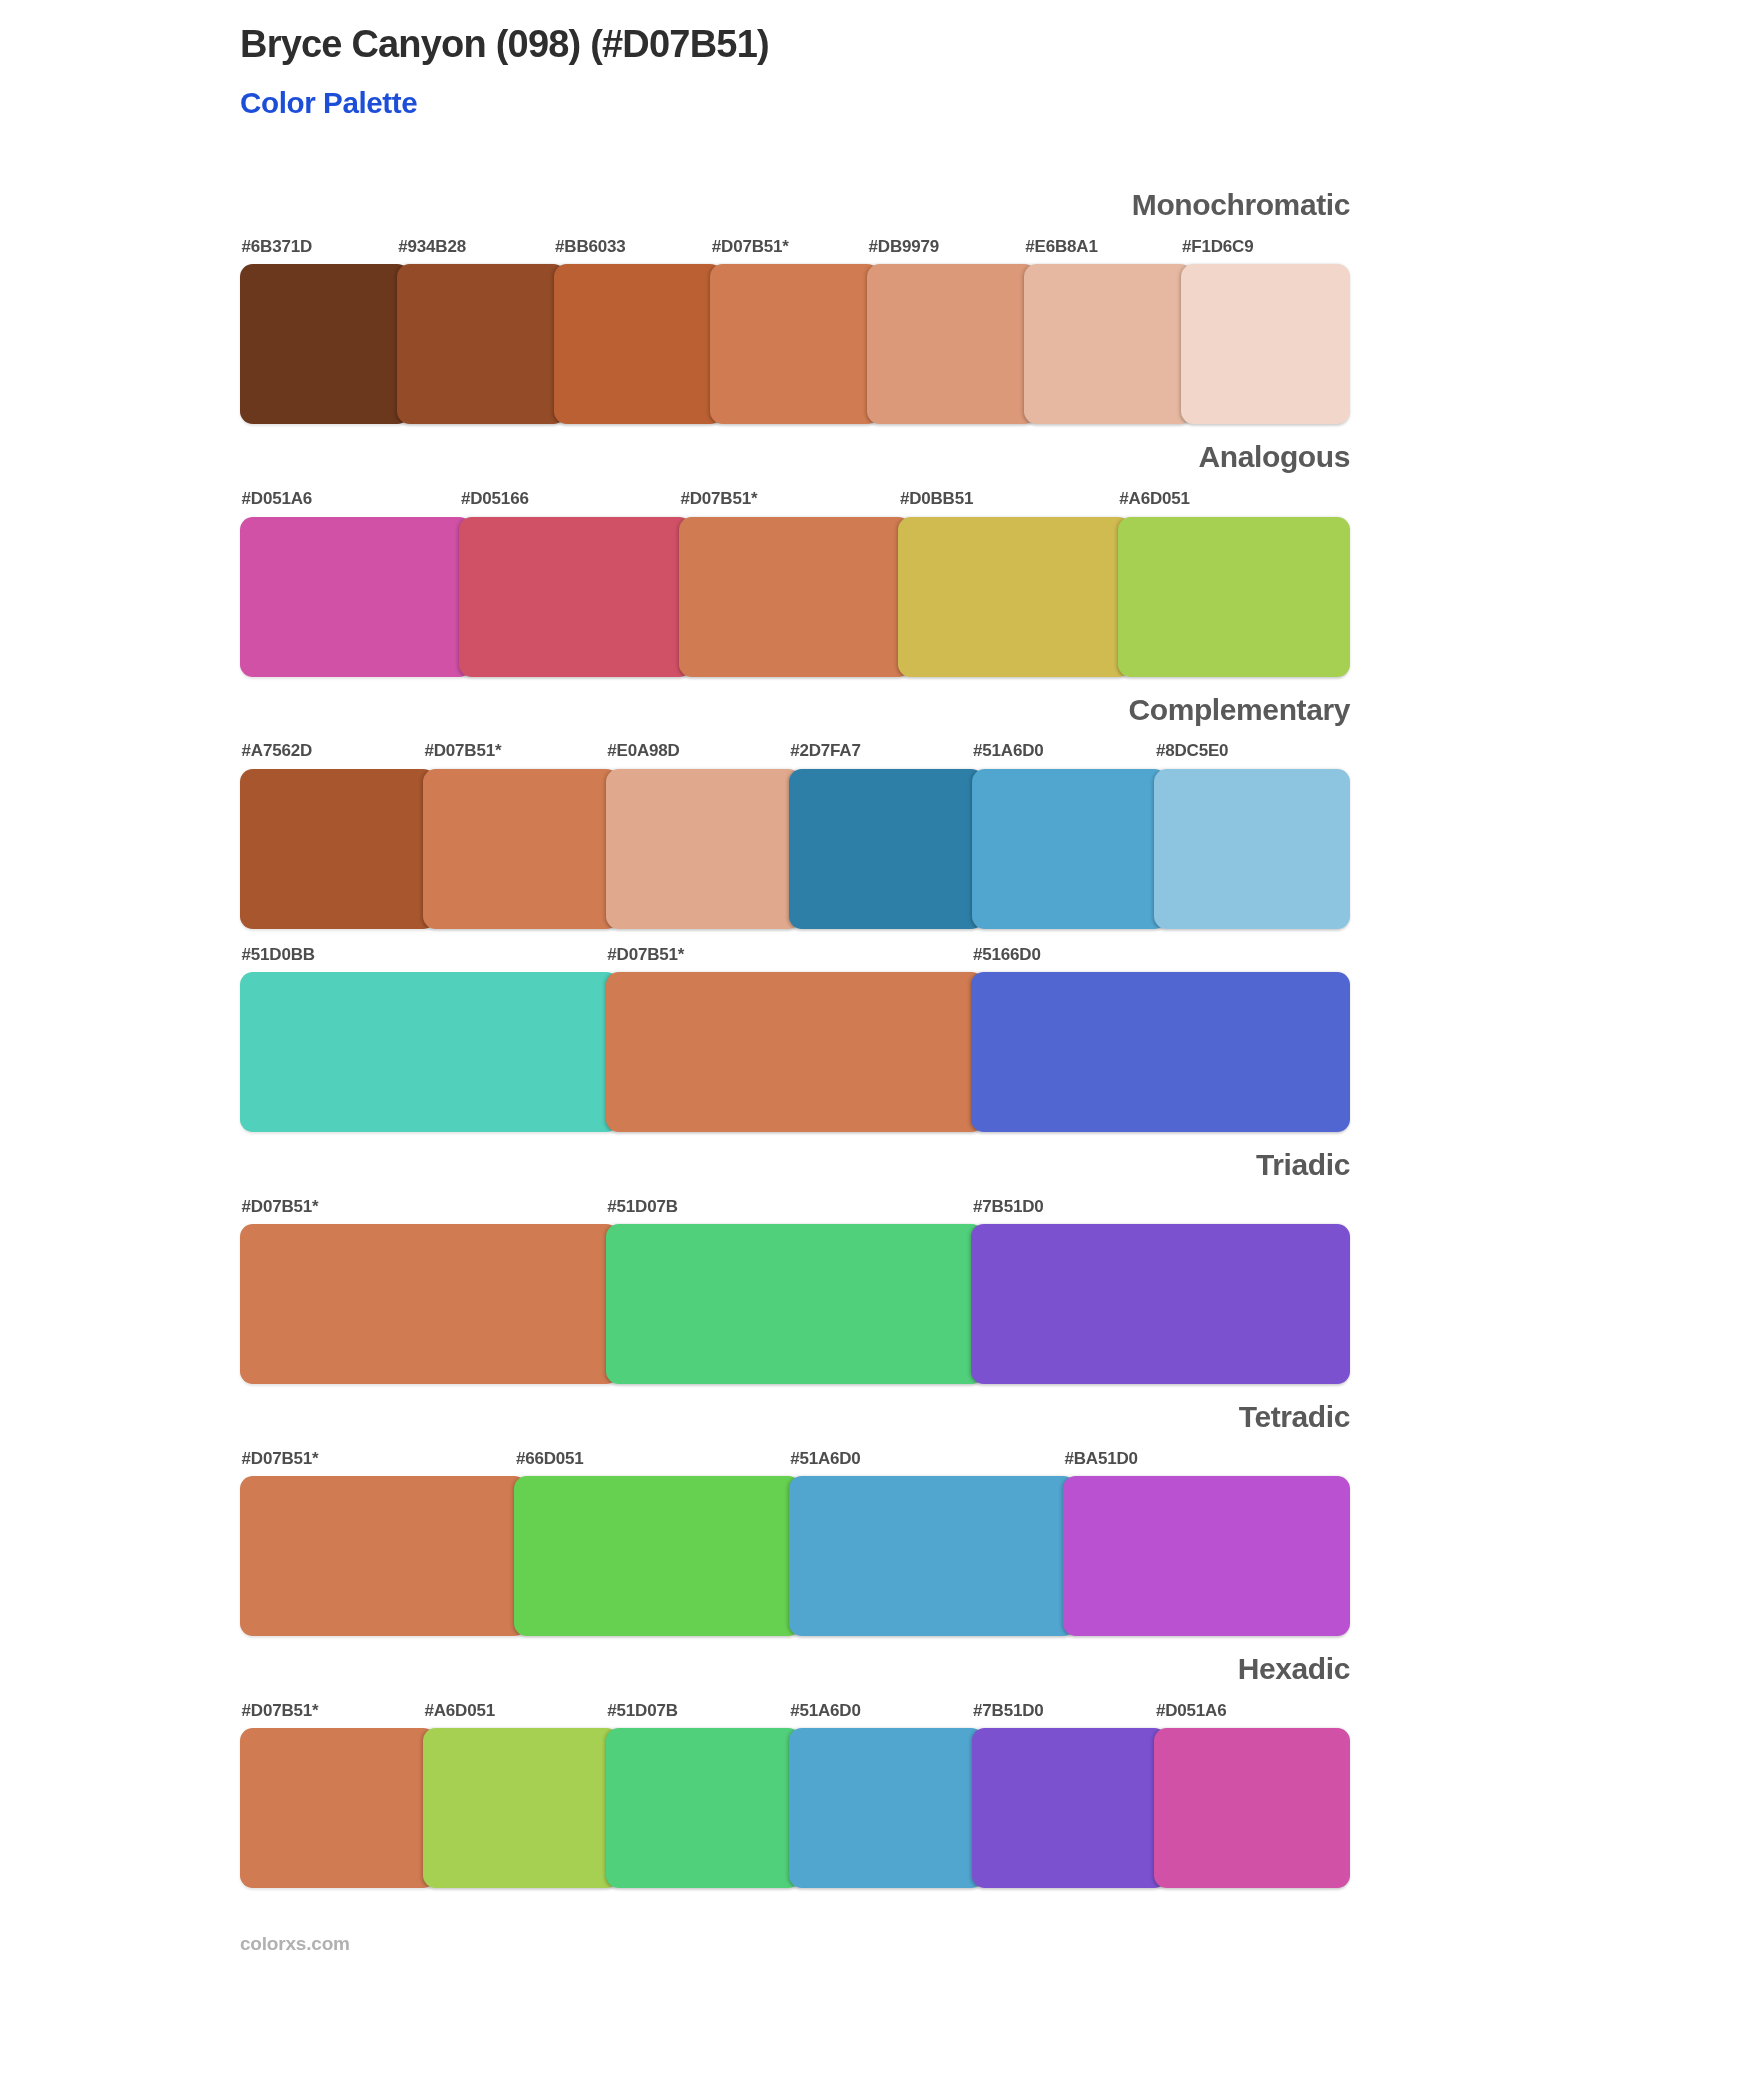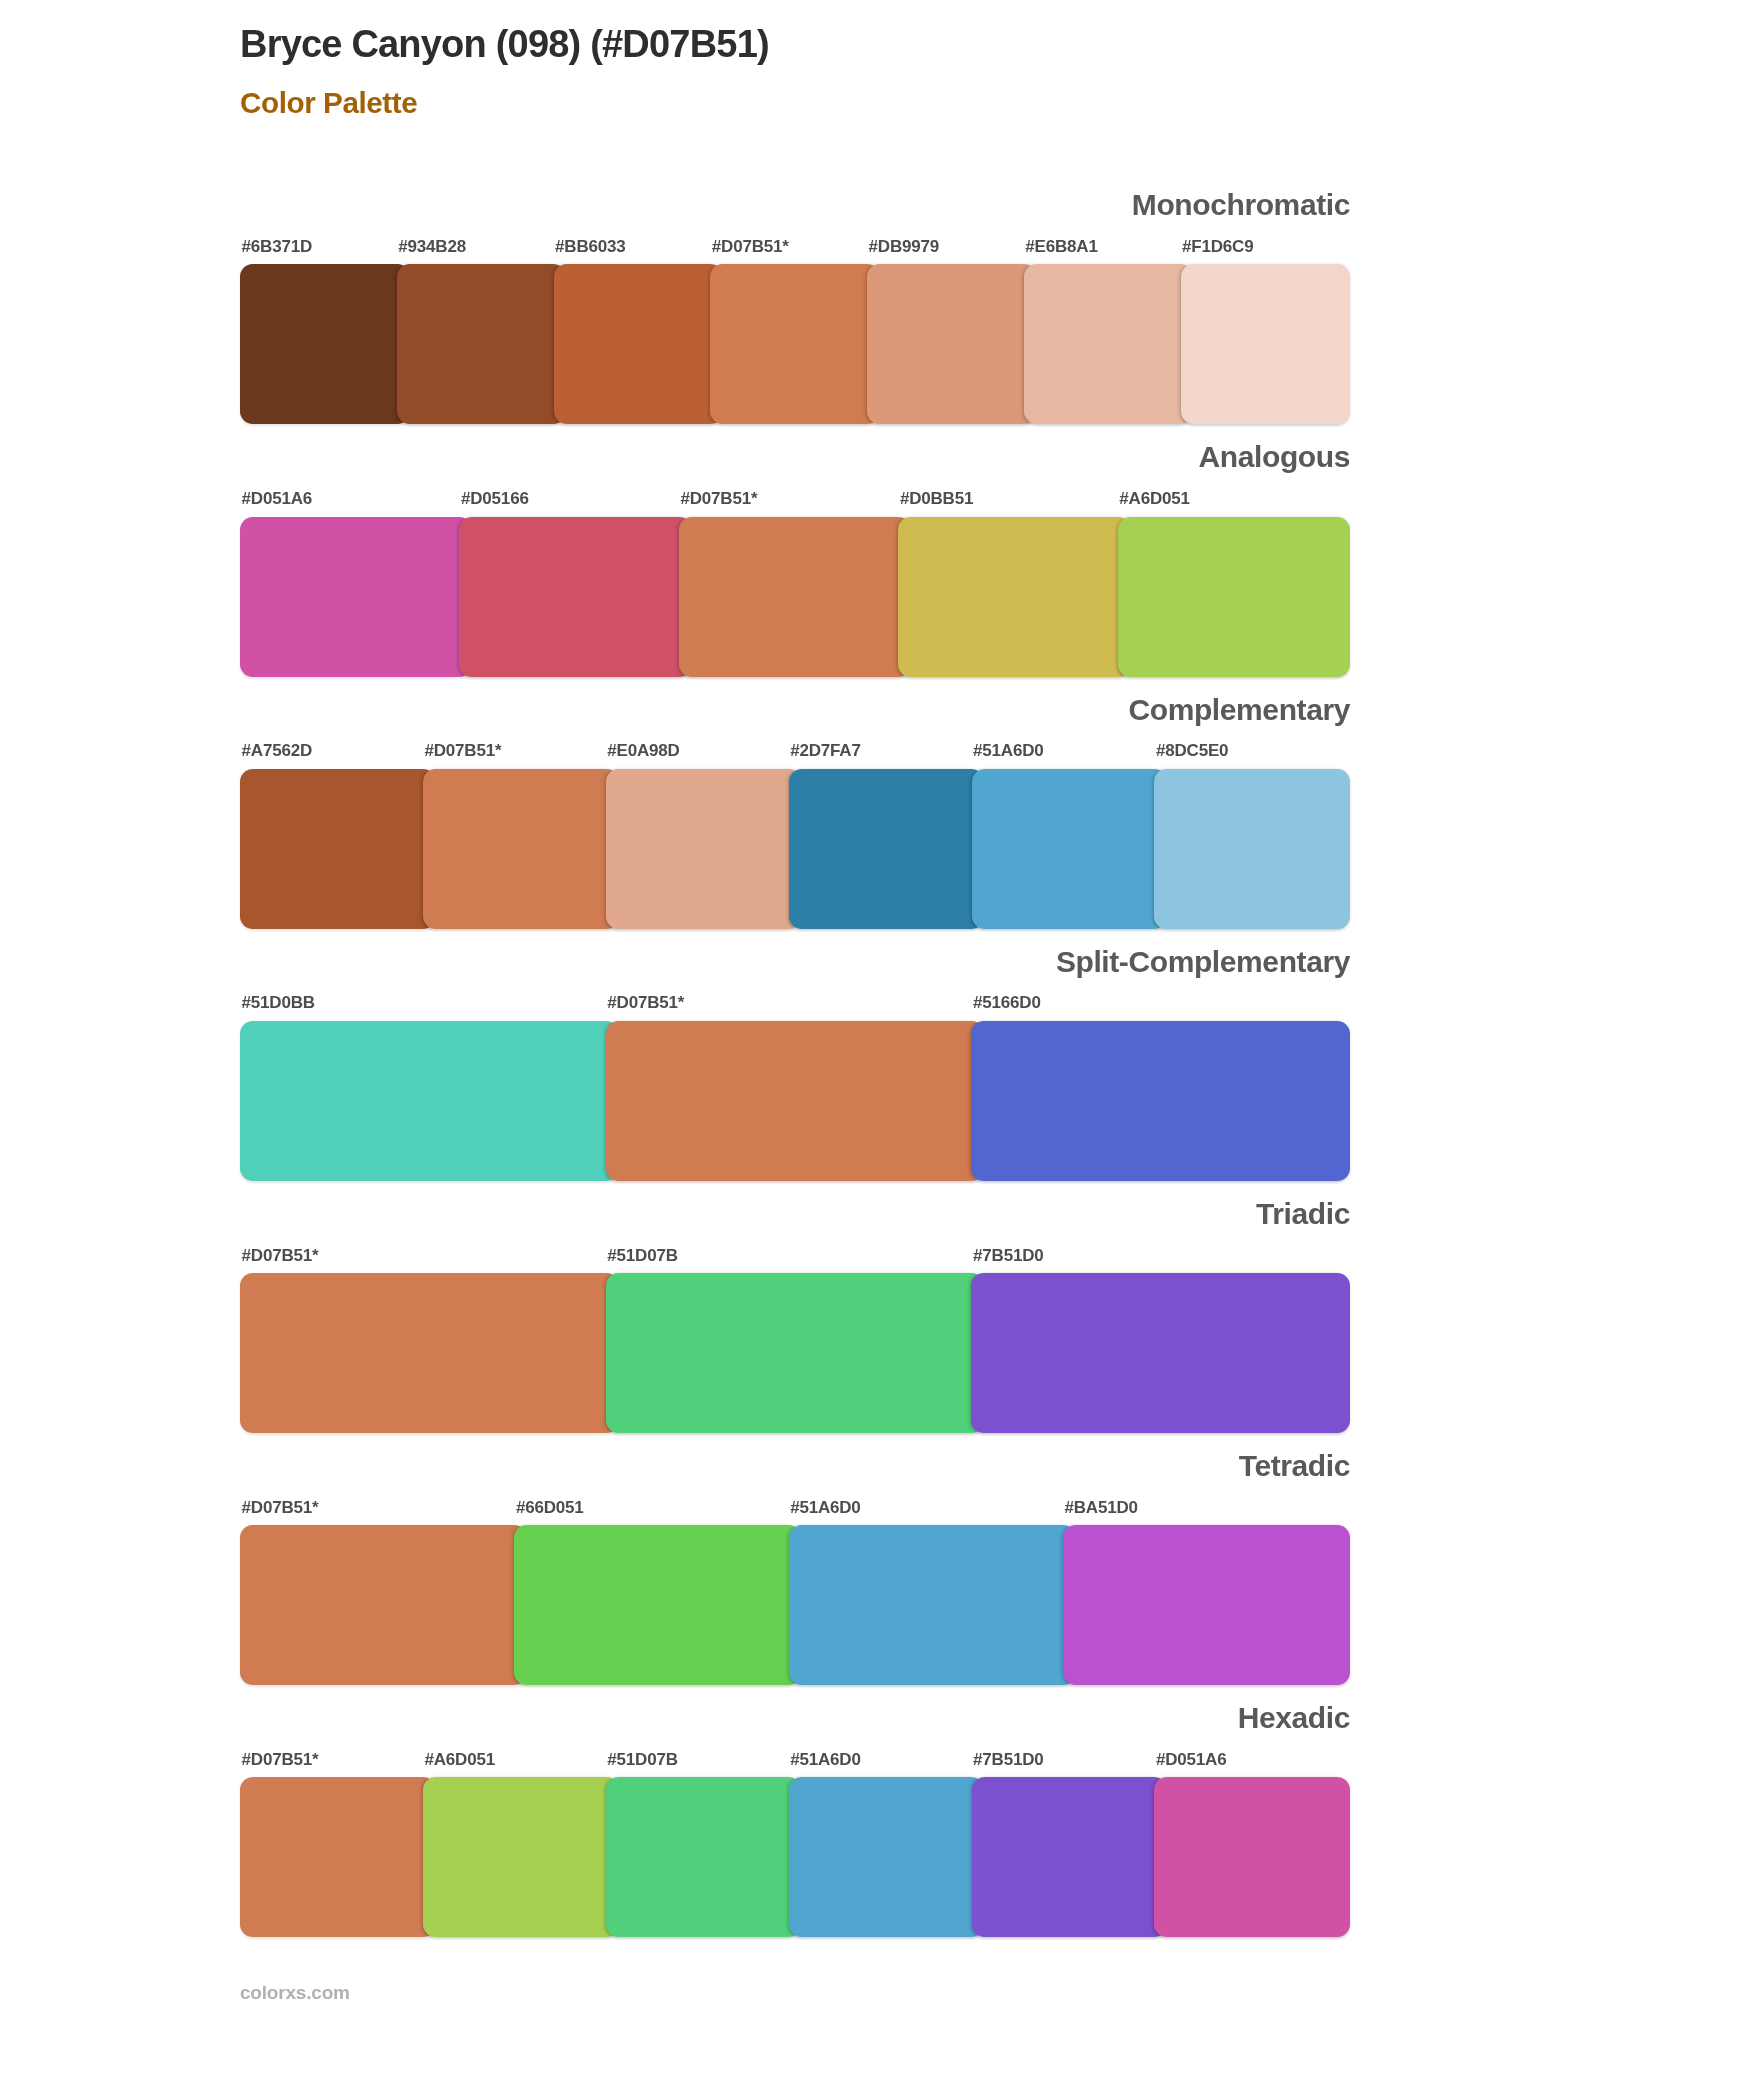--- a/index.html
+++ b/index.html
@@ -21,21 +21,21 @@
   h1.page-title {
     font-size: 38px;
     line-height: 1.1;
     color: #2e2e2e;
     margin: 0 0 21px 0;
     letter-spacing: -0.8px;
   }
   h2.page-subtitle {
     font-size: 29.6px;
     line-height: 1.1;
-    color: #a16207;
+    color: #1d4ed8;
     margin: 0;
     letter-spacing: -0.4px;
   }
   section.palette-section {
     margin-top: 16px;
   }
   section.palette-section:first-of-type {
     margin-top: 69px;
   }
   h3.section-title {
@@ -188,21 +188,20 @@
   </div>
 
   <div class="swatch-col">
     <div class="swatch-label">#8DC5E0</div>
     <div class="swatch-color" style="background: rgb(141, 197, 224);"></div>
   </div>
 </div>
   </section>
 
   <section class="palette-section">
-    <h3 class="section-title">Split-Complementary</h3>
     <div class="swatch-row">
   <div class="swatch-col">
     <div class="swatch-label">#51D0BB</div>
     <div class="swatch-color" style="background: rgb(81, 208, 187);"></div>
   </div>
 
   <div class="swatch-col">
     <div class="swatch-label">#D07B51*</div>
     <div class="swatch-color" style="background: rgb(208, 123, 81);"></div>
   </div>

